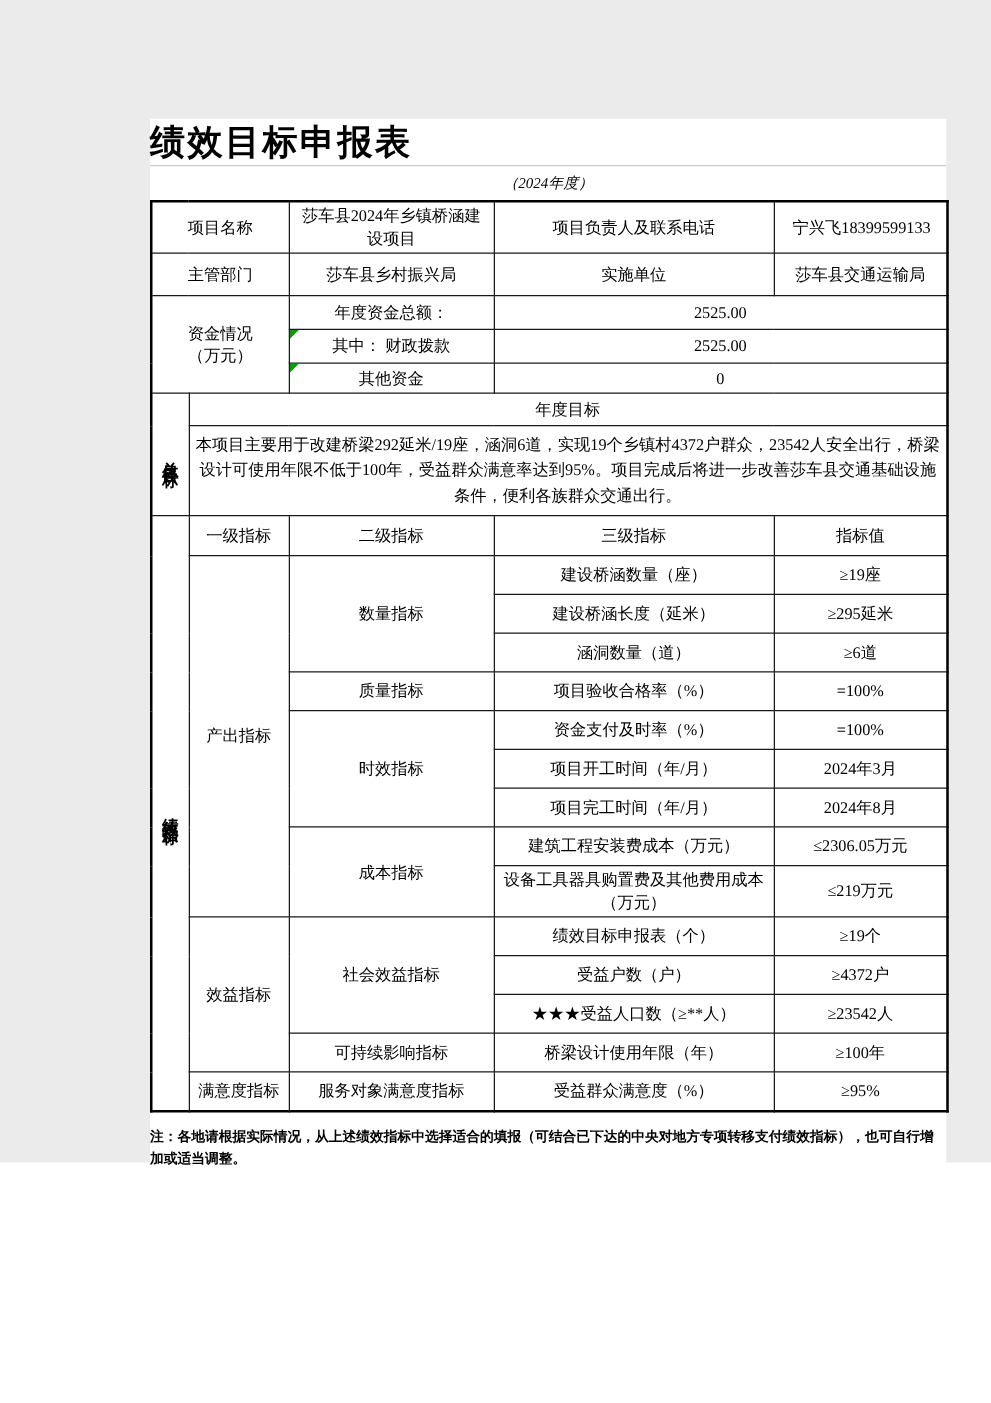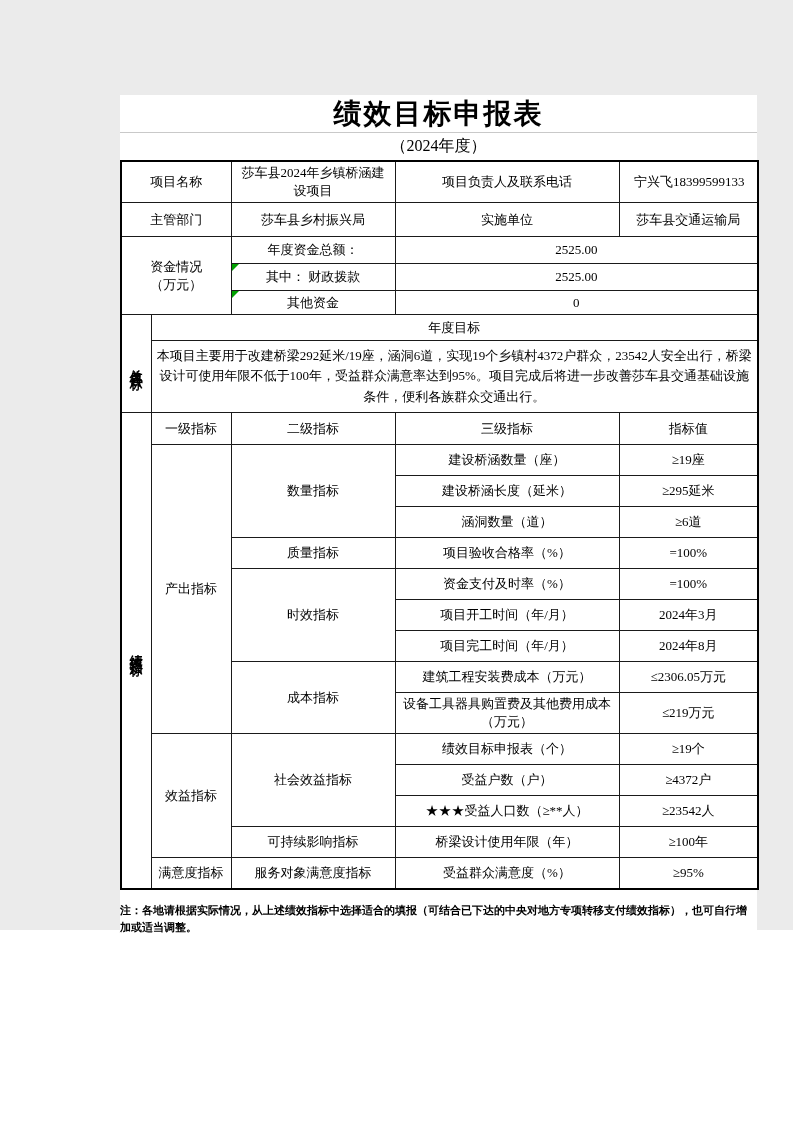--- a/index.html
+++ b/index.html
@@ -1,23 +1,23 @@
 <!DOCTYPE html>
 <html><head>
 <meta charset="utf-8">
 <style>
   * { margin:0; padding:0; box-sizing:border-box; }
   html,body { width:793px; height:1122px; background:#ffffff; font-family:"Liberation Serif","DejaVu Serif",serif; color:#000; }
   .surround { position:absolute; left:0; top:0; width:793px; height:930px; background:#ebebeb; }
   .page-card { position:absolute; left:120px; top:95px; width:637px; background:#ffffff; }
 
-  .title-band { height:38px; display:flex; align-items:center; justify-content:center;
+  .title-band { height:38px; display:flex; align-items:center; 
                 border-bottom:1px solid #c9c9c9; }
   .title-band h1 { font-size:28px; font-weight:bold; letter-spacing:2px; }
-  .subtitle-band { height:27px; display:flex; align-items:center; justify-content:center; font-size:16px; }
+  .subtitle-band { height:27px; display:flex; align-items:center; justify-content:center; font-size:12px;font-style:italic; }
 
   table.main { border-collapse:collapse; width:637px; table-layout:fixed; }
   table.main td, table.main th { border:1px solid #1a1a1a; font-size:13px; font-weight:normal;
       text-align:center; vertical-align:middle; padding:2px 4px; overflow:hidden; }
   table.main { border:2px solid #000; }
   .b-lbl { font-weight:bold; }
   .t-left { text-align:left; }
   .t-right { text-align:right; padding-right:22px; }
   .thick-top { border-top-width:2px; }
 

